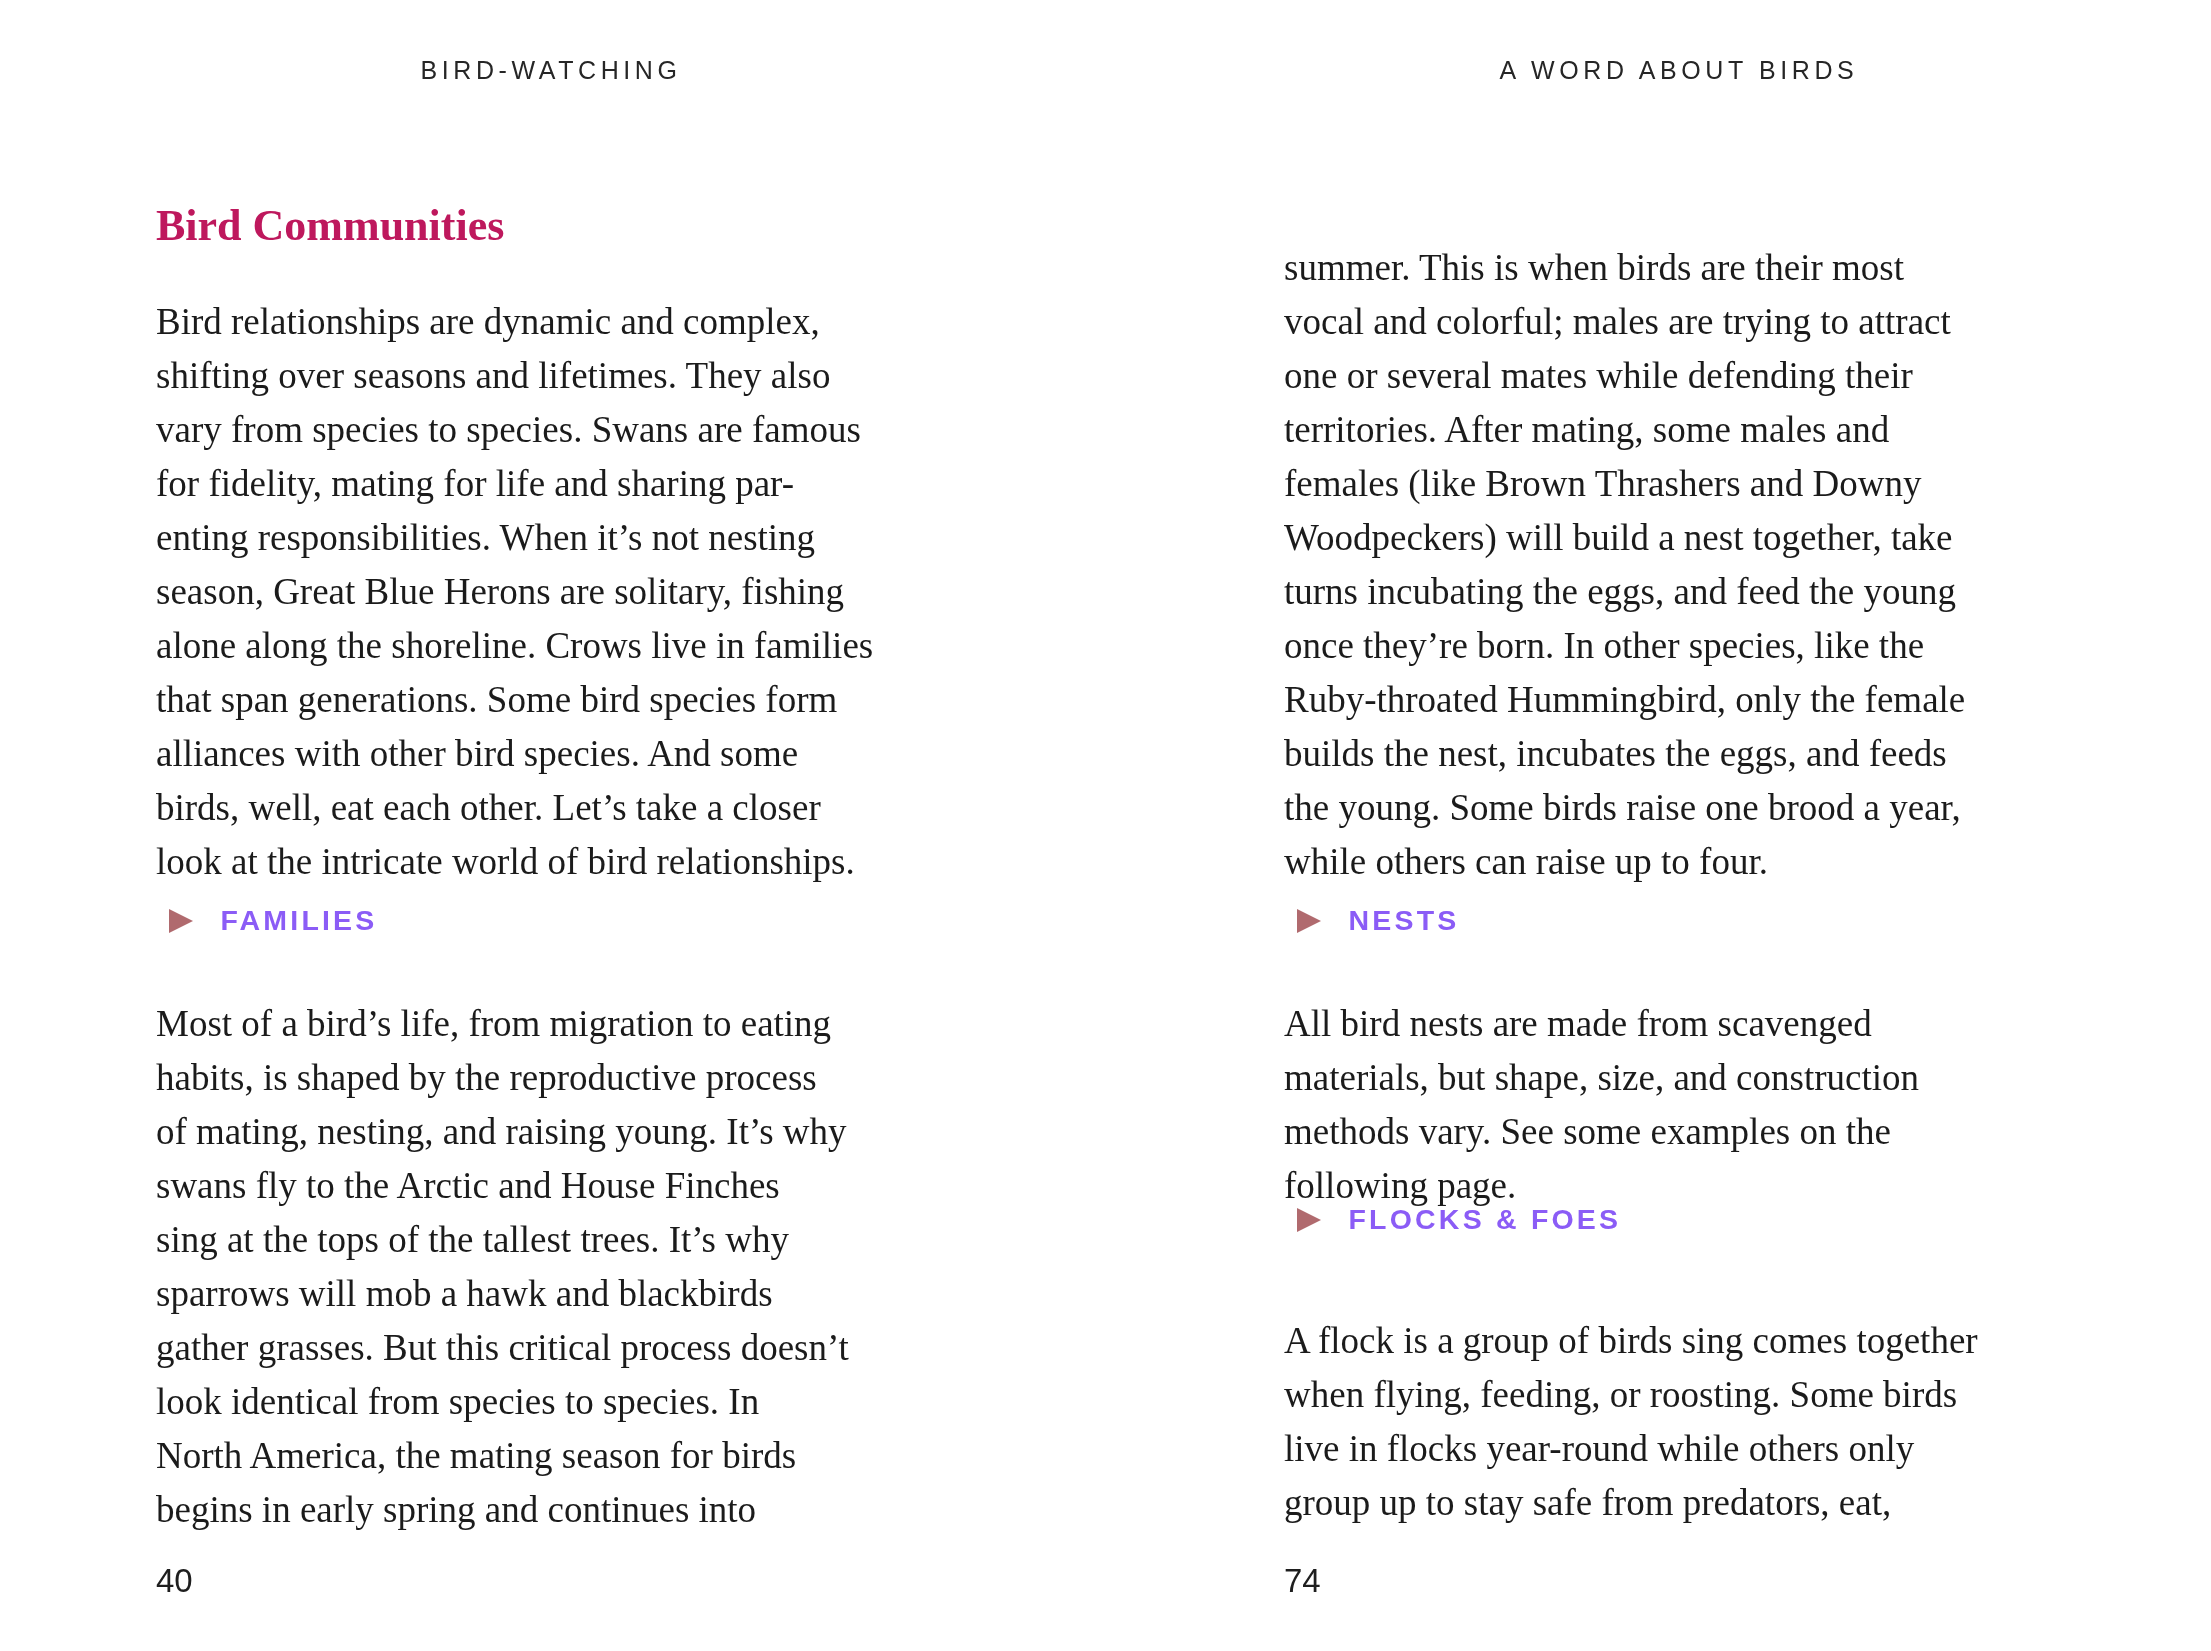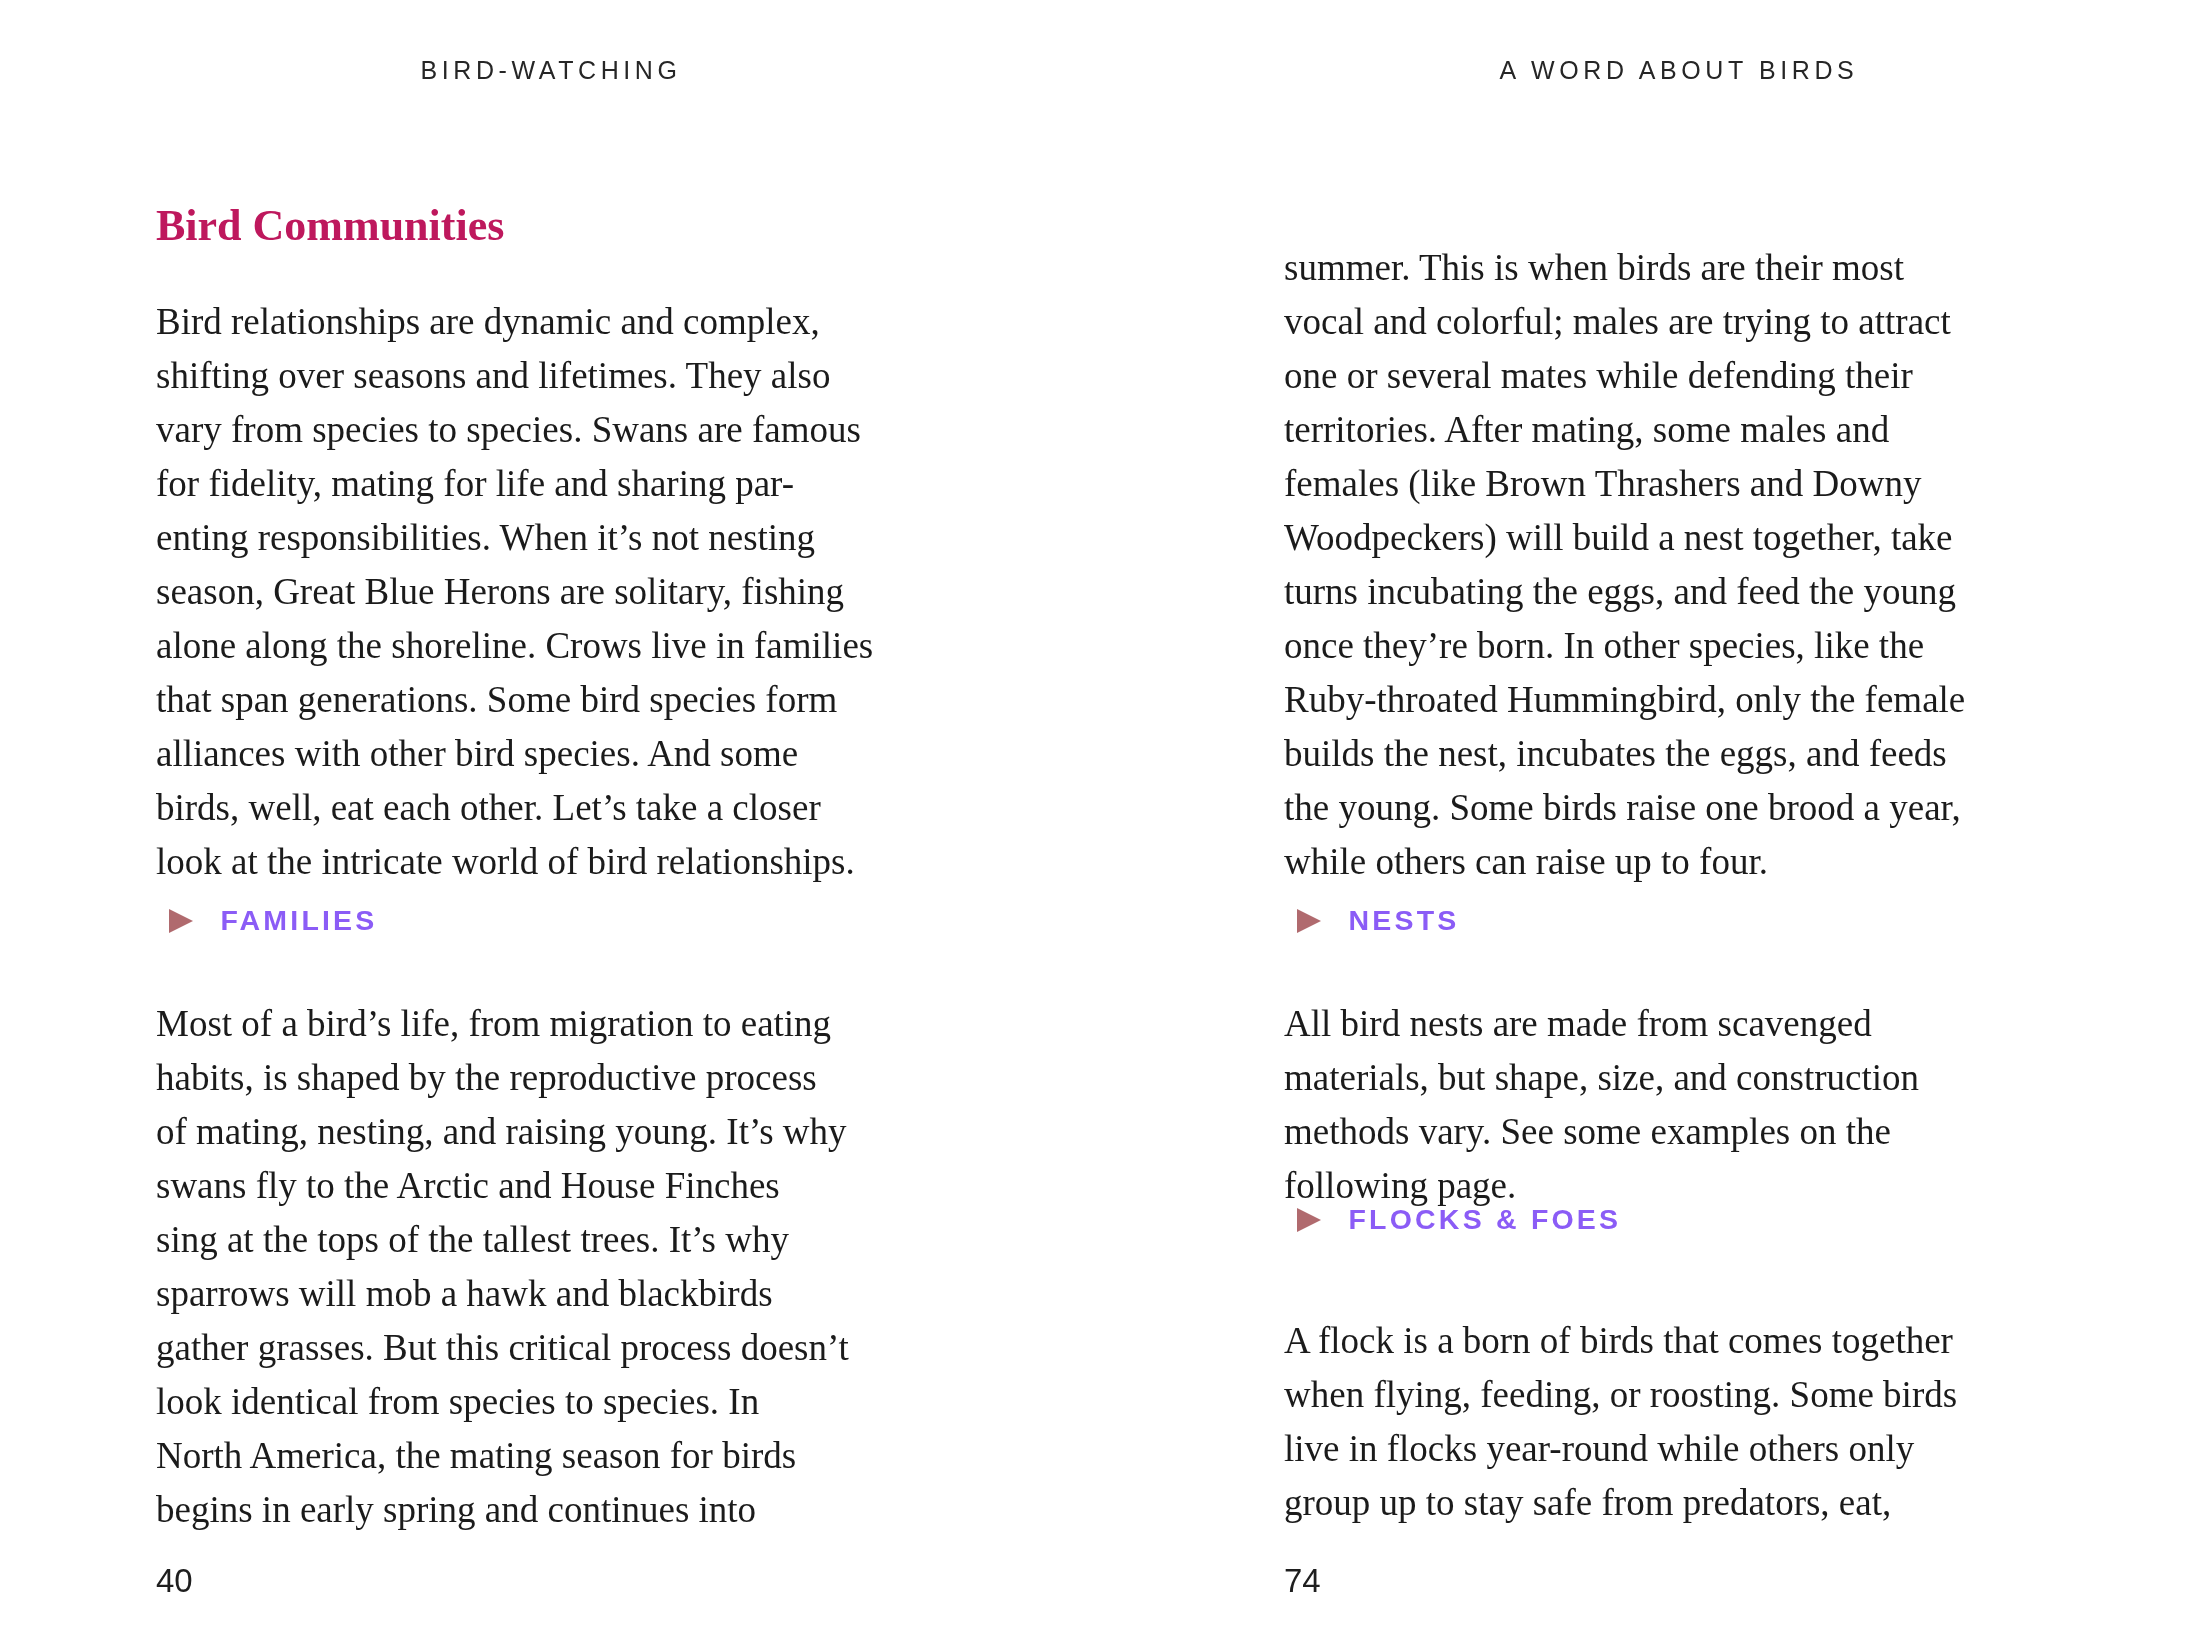--- a/index.html
+++ b/index.html
@@ -141,21 +141,21 @@
     <div class="body-para para-nests">All bird nests are made from scavenged
 materials, but shape, size, and construction
 methods vary. See some examples on the
 following page.</div>
 
     <div class="section-head section-head-2">
       <span class="marker" style="border-left-color: rgb(176, 106, 110);"></span>
       <span class="section-label">FLOCKS &amp; FOES</span>
     </div>
 
-    <div class="body-para para-flocks">A flock is a born of birds that comes together
+    <div class="body-para para-flocks">A flock is a group of birds sing comes together
 when flying, feeding, or roosting. Some birds
 live in flocks year-round while others only
 group up to stay safe from predators, eat,</div>
 
     <div class="page-number">74</div>
   </div>
 
 </div>
 
 

